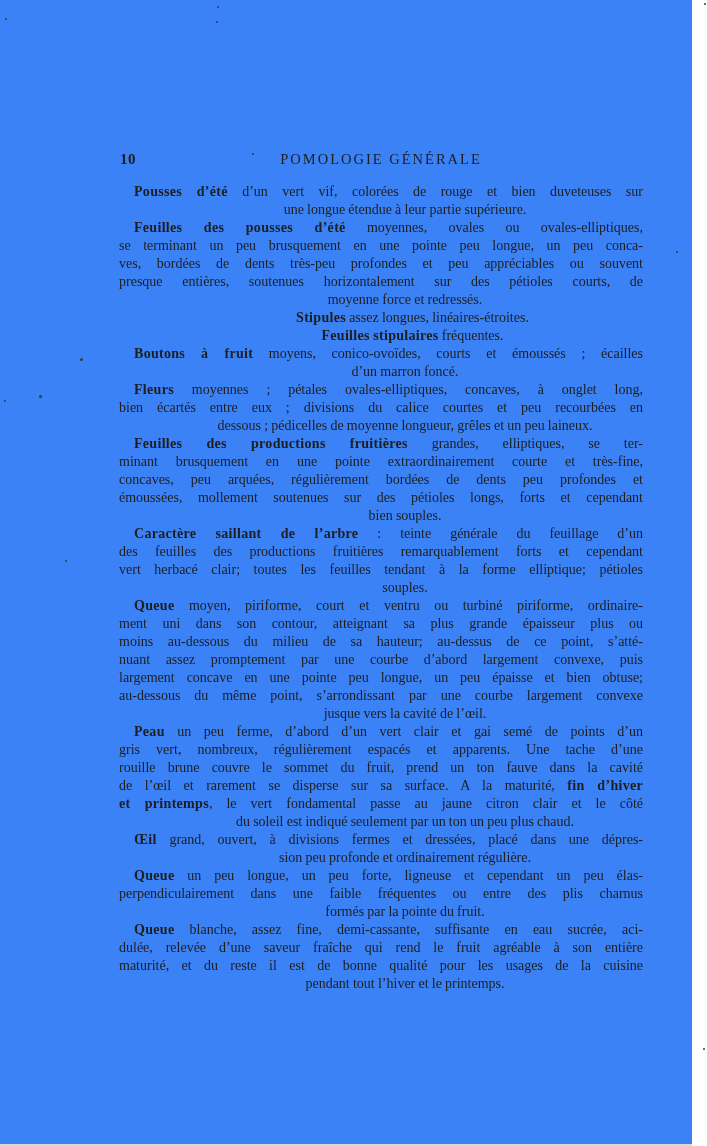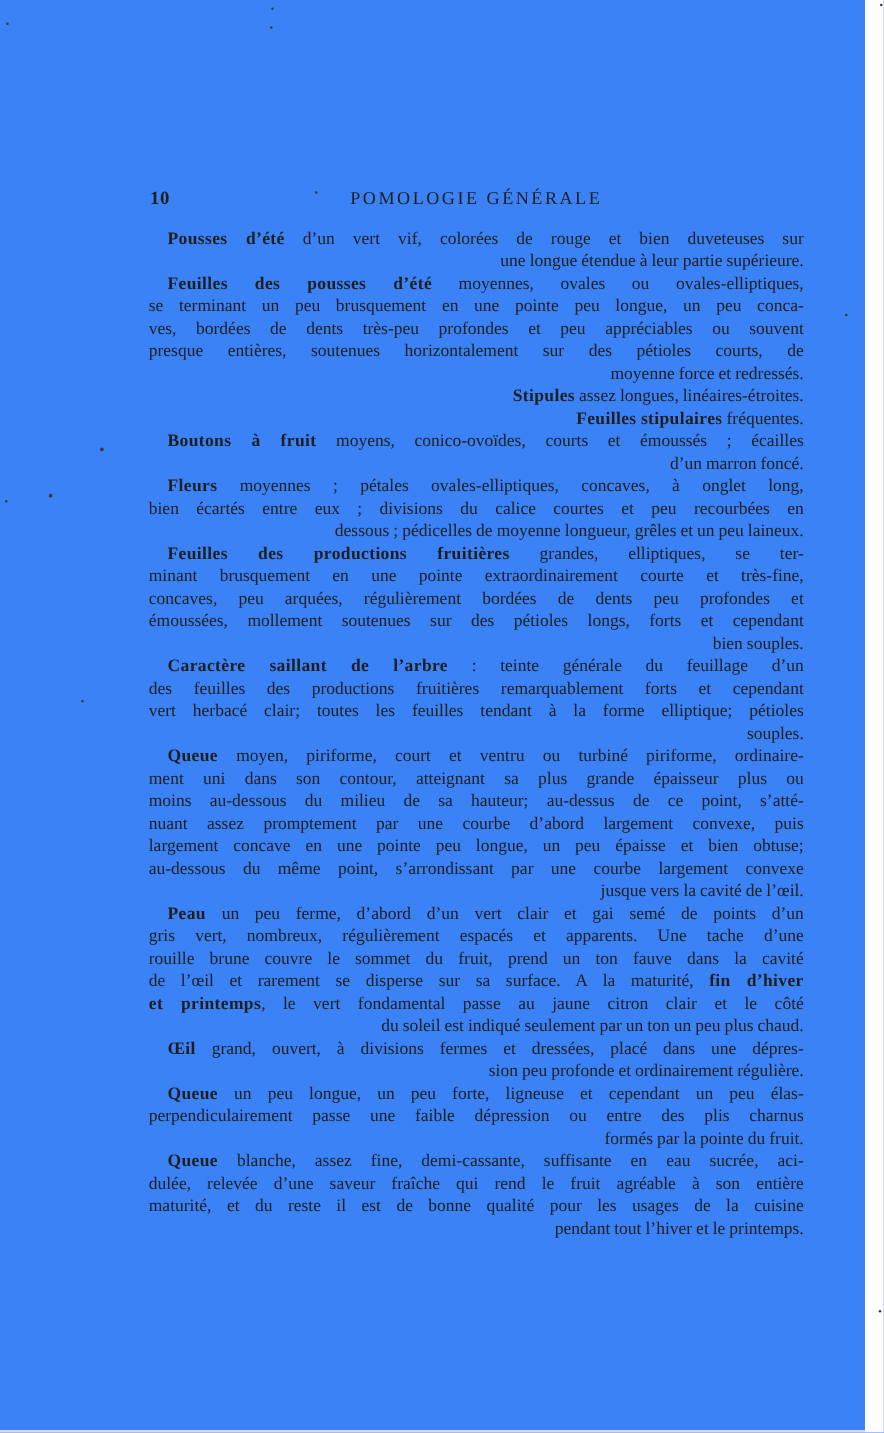--- a/index.html
+++ b/index.html
@@ -39,21 +39,21 @@
   .line {
     line-height: 18px; height: 18px;
     overflow: hidden;
     text-align: justify;
     margin: 0;
   }
   
   .line:not(.last)::after {
     content: ""; display: inline-block; width: 100%; height: 0;
   }
-  .line.last { text-align: right; margin-left: 48px; }
+  .line.last { text-align: center; margin-left: 48px; }
   .line.first { padding-left: 15px; }
   .lead { font-weight: bold; letter-spacing: 0.3px; }
   .speck {
     position: absolute; background: #3a3a3a; border-radius: 50%;
   }
 </style>
 </head>
 <body>
 
 <div class="page">
@@ -115,21 +115,21 @@
         <div class="line"><span>de l’œil et rarement se disperse sur sa surface. A la maturité, </span><span class="lead">fin d’hiver</span></div>
         <div class="line"><span class="lead">et printemps</span><span>, le vert fondamental passe au jaune citron clair et le côté</span></div>
         <div class="line last"><span>du soleil est indiqué seulement par un ton un peu plus chaud.</span></div>
       </div>
       <div class="para">
         <div class="line first"><span class="lead">Œil</span><span> grand, ouvert, à divisions fermes et dressées, placé dans une dépres-</span></div>
         <div class="line last"><span>sion peu profonde et ordinairement régulière.</span></div>
       </div>
       <div class="para">
         <div class="line first"><span class="lead">Queue</span><span> un peu longue, un peu forte, ligneuse et cependant un peu élas-</span></div>
-        <div class="line"><span>perpendiculairement passe une faible dépression ou entre des plis charnus</span></div>
+        <div class="line"><span>perpendiculairement dans une faible fréquentes ou entre des plis charnus</span></div>
         <div class="line last"><span>formés par la pointe du fruit.</span></div>
       </div>
       <div class="para">
         <div class="line first"><span class="lead">Queue</span><span> blanche, assez fine, demi-cassante, suffisante en eau sucrée, aci-</span></div>
         <div class="line"><span>dulée, relevée d’une saveur fraîche qui rend le fruit agréable à son entière</span></div>
         <div class="line"><span>maturité, et du reste il est de bonne qualité pour les usages de la cuisine</span></div>
         <div class="line last"><span>pendant tout l’hiver et le printemps.</span></div>
       </div>
     </div>
   <div class="edge-bottom"></div>

